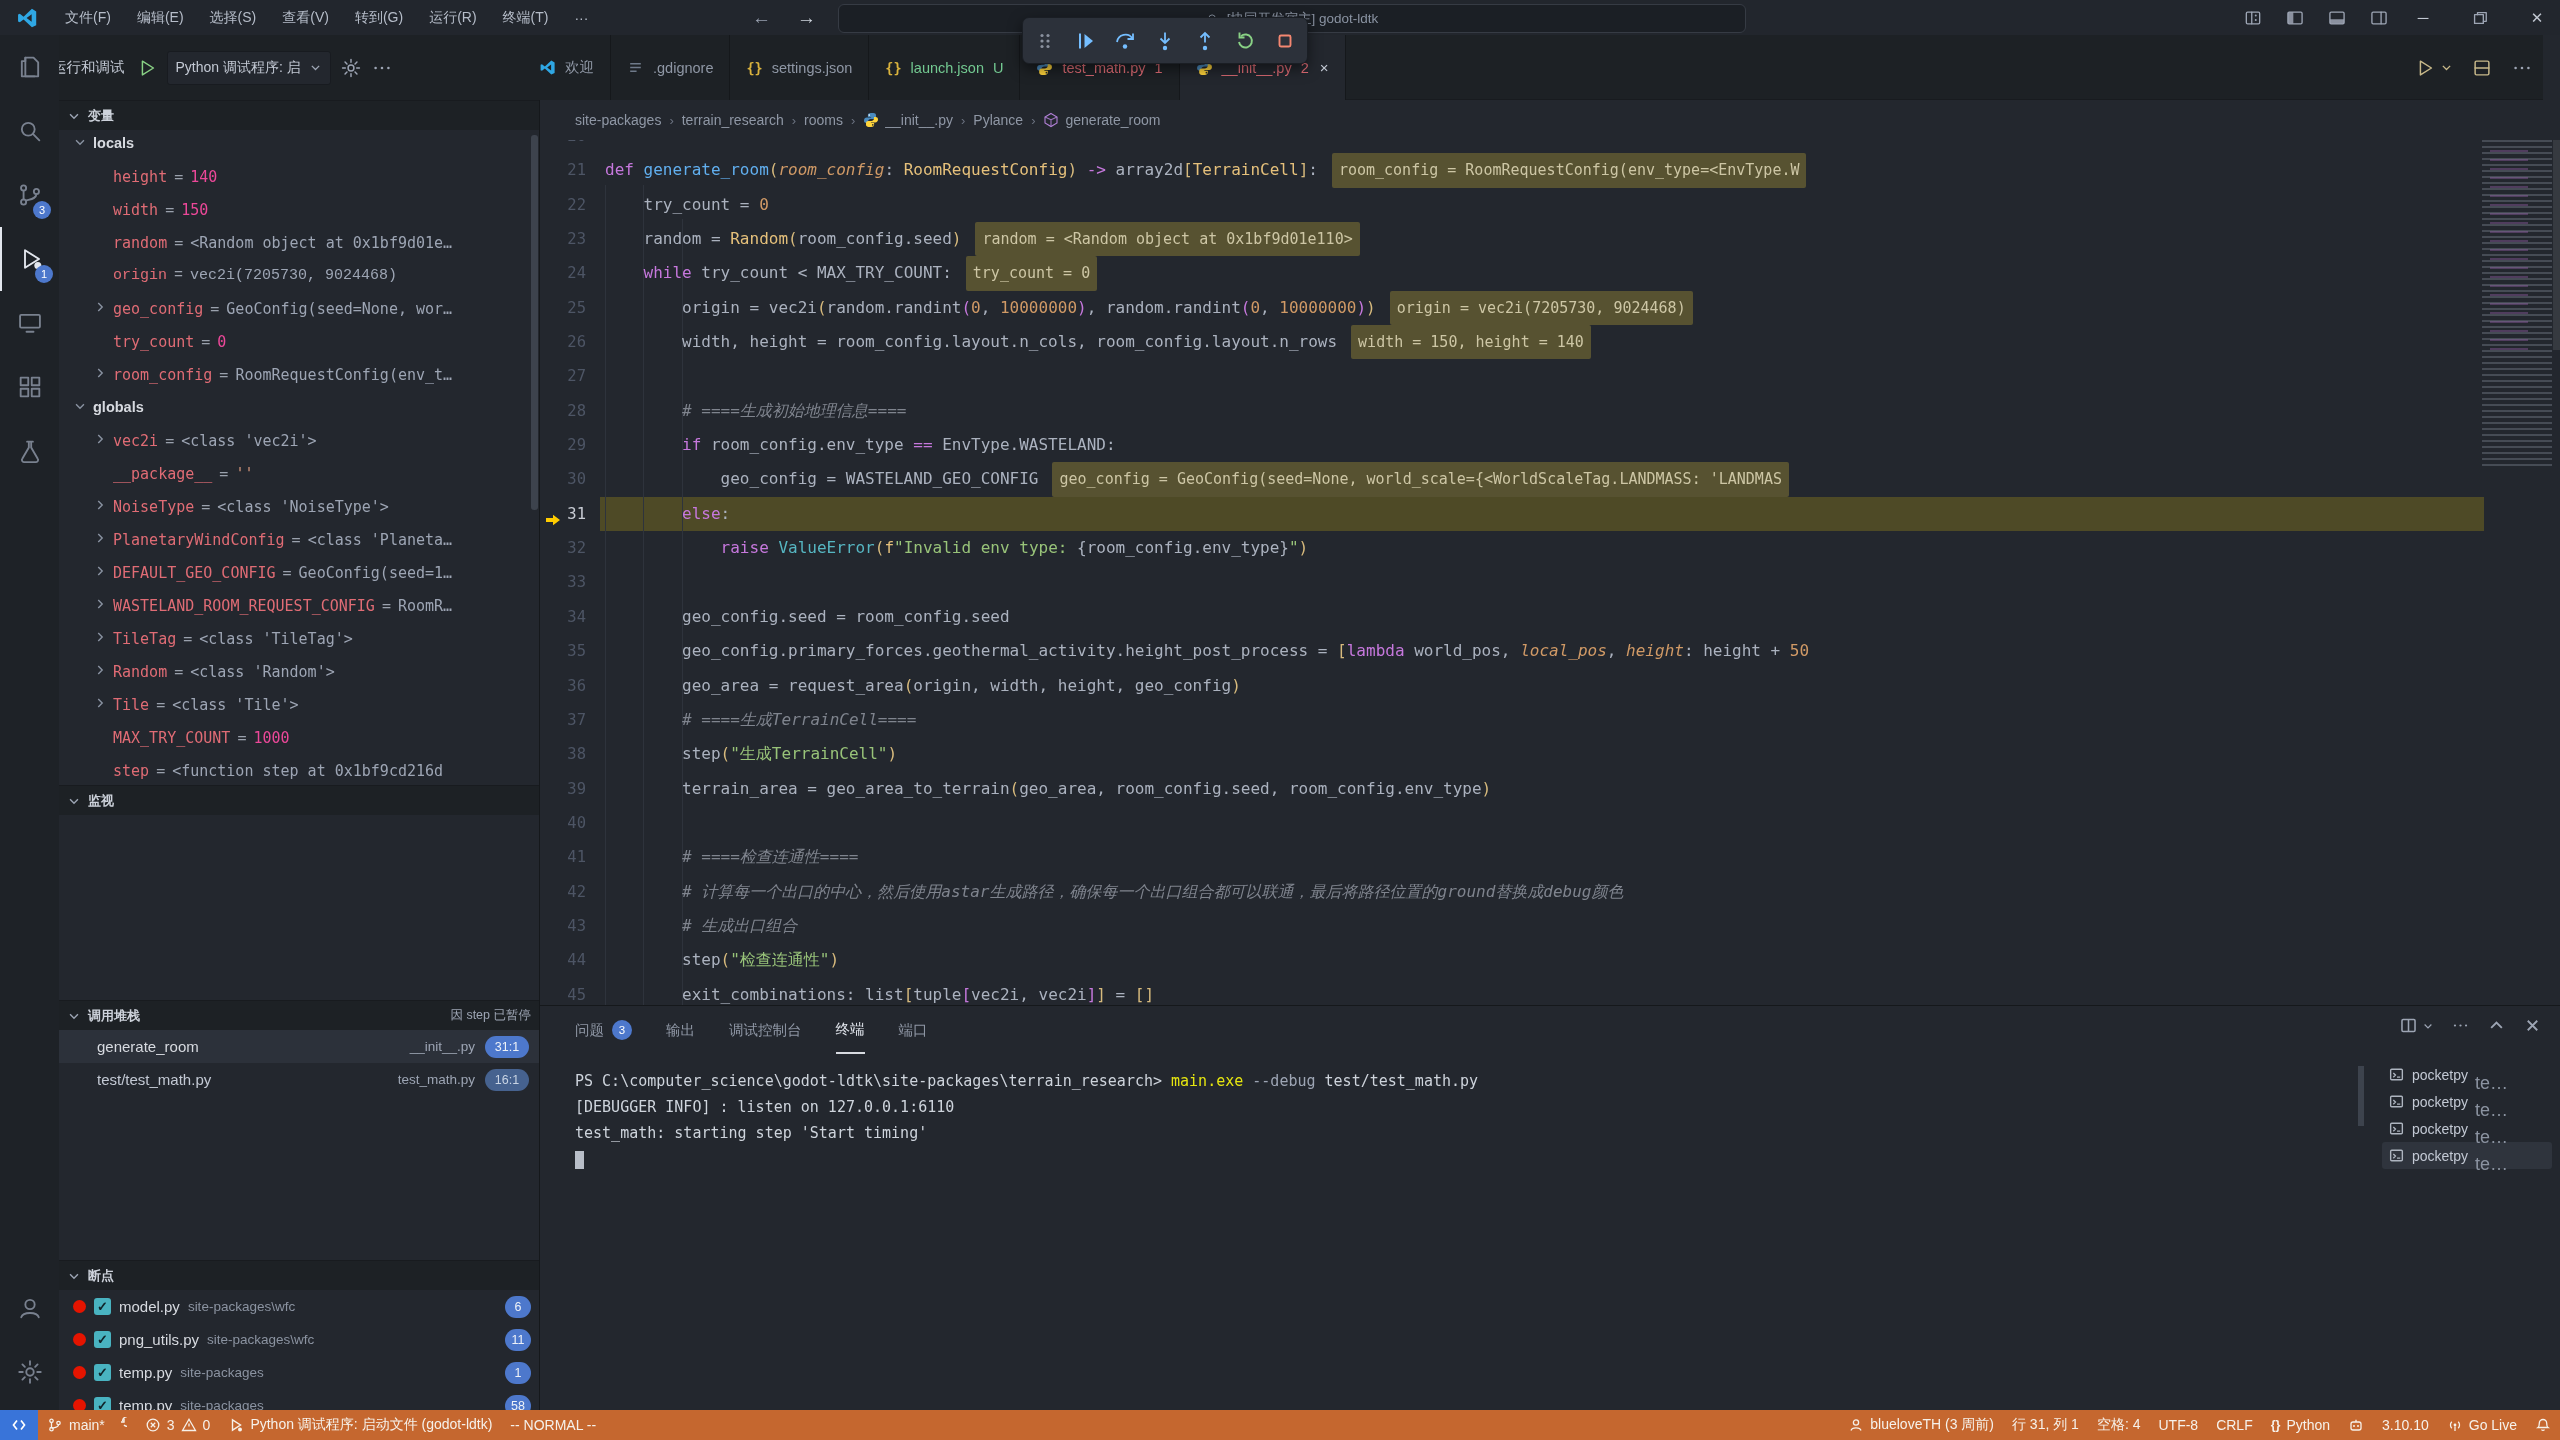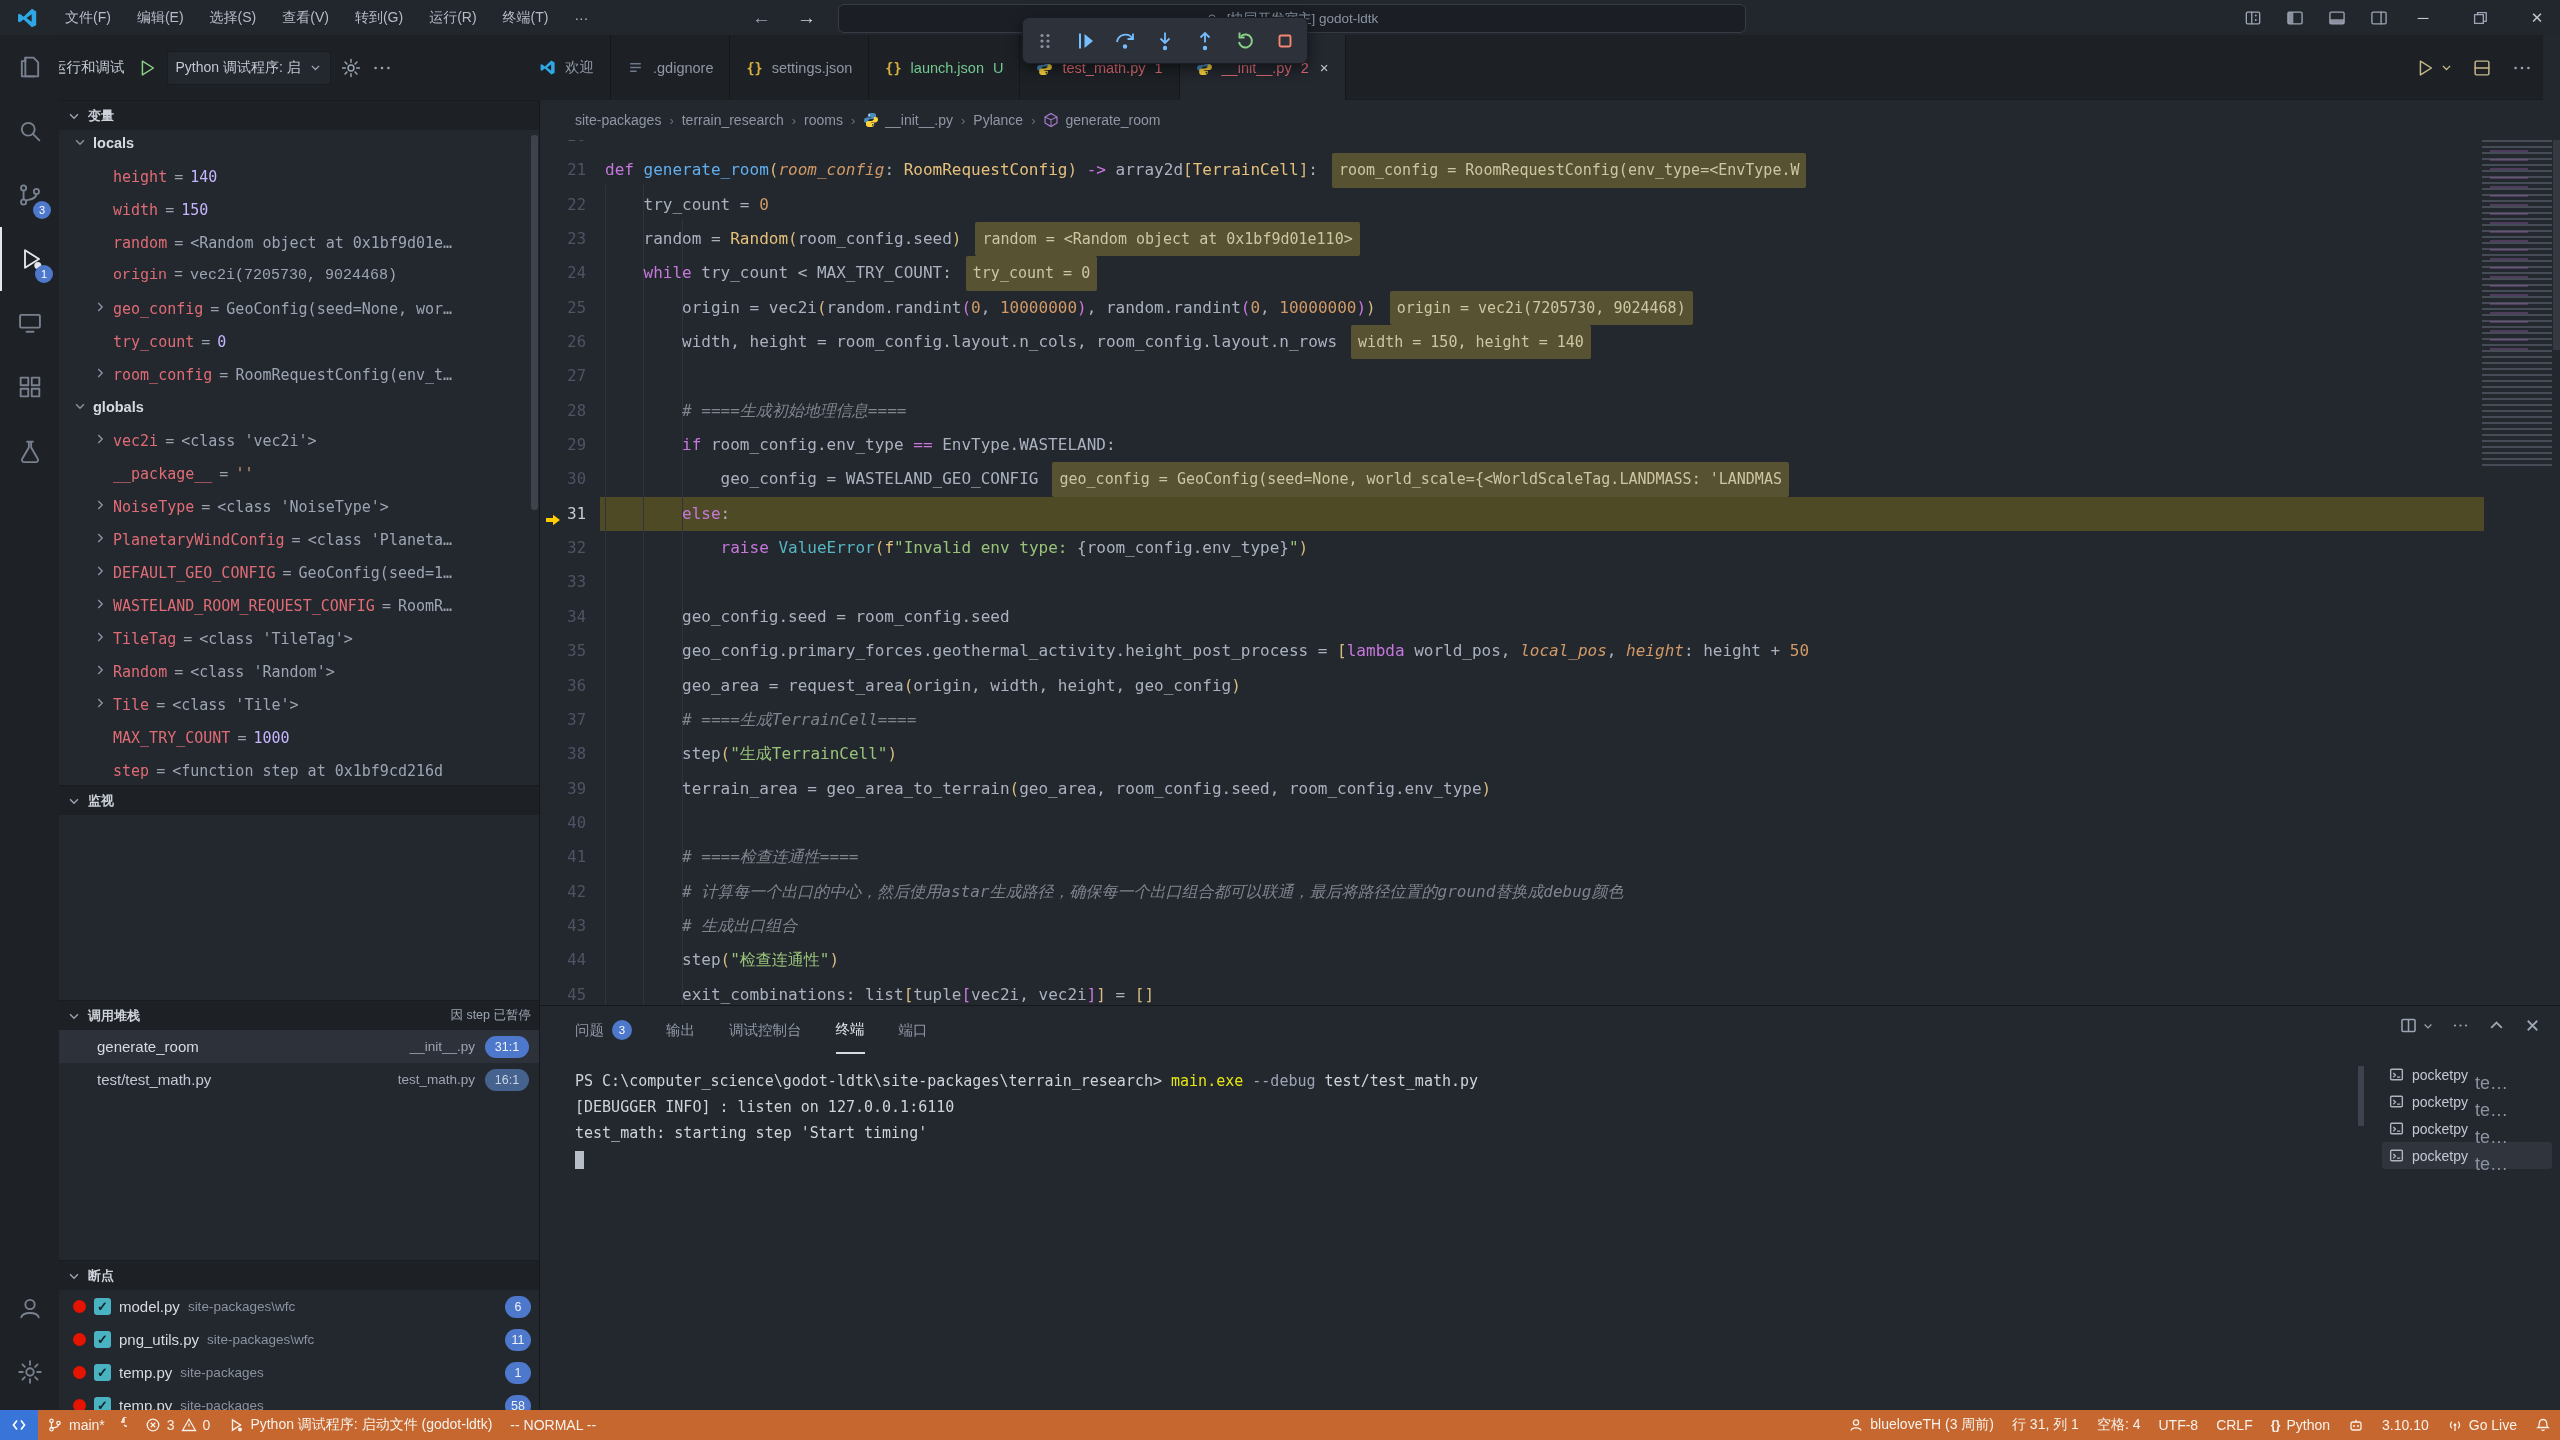--- a/index.html
+++ b/index.html
@@ -53,21 +53,21 @@
   .sec-right{margin-left:auto;font-weight:normal;color:#9da5b4;font-size:12.5px;}
   .vars-body{height:655px;overflow:hidden;padding-top:5px;box-sizing:border-box;font-family:"DejaVu Sans Mono",monospace;font-size:15px;}
   .watch-body{height:185px;background:#23272e;}
   .stack-body{height:146px;font-size:15px;}
   .bp-body{font-size:15px;}
   .var-row{height:33px;display:flex;align-items:flex-start;white-space:nowrap;overflow:hidden;}
   .var-row .chev{width:14px;height:14px;color:#8a93a2;margin-right:6px;flex:0 0 auto;}
   .scope-label{color:#d7dae0;font-weight:bold;font-family:"Liberation Sans",sans-serif;font-size:14.5px;}
   .var-name{color:#e06c75;}
   .var-eq{color:#9aa1ad;margin:0 7px;}
-  .val-num{color:#c4b5fd;} .val-obj{color:#9da5b4;} .val-str{color:#ce9178;}
+  .val-num{color:#ec4899;} .val-obj{color:#9da5b4;} .val-str{color:#ce9178;}
   .stack-row{height:33px;display:flex;align-items:center;padding:0 10px 0 38px;gap:10px;}
   .stack-row.sel{background:#2c313a;}
   .stack-fn{color:#d7dae0;font-size:15px;white-space:nowrap;}
   .stack-file{margin-left:auto;color:#9da5b4;font-size:13.5px;}
   .stack-pos{min-width:44px;height:22px;border-radius:11px;background:#4d78cc;color:#eef2f8;font-size:12.5px;
              display:flex;align-items:center;justify-content:center;}
   .stack-row.dim .stack-fn{color:#c3c9d4;} .stack-row.dim .stack-pos{background:#46628f;color:#c9d4e4;}
   .bp-row{height:33px;display:flex;align-items:center;padding:0 8px 0 14px;gap:8px;}
   .bp-dot{width:13px;height:13px;border-radius:50%;background:#e51400;flex:0 0 auto;}
   .bp-check{width:17px;height:17px;border-radius:3px;background:#49b3c1;color:#10242a;font-size:13px;font-weight:bold;

